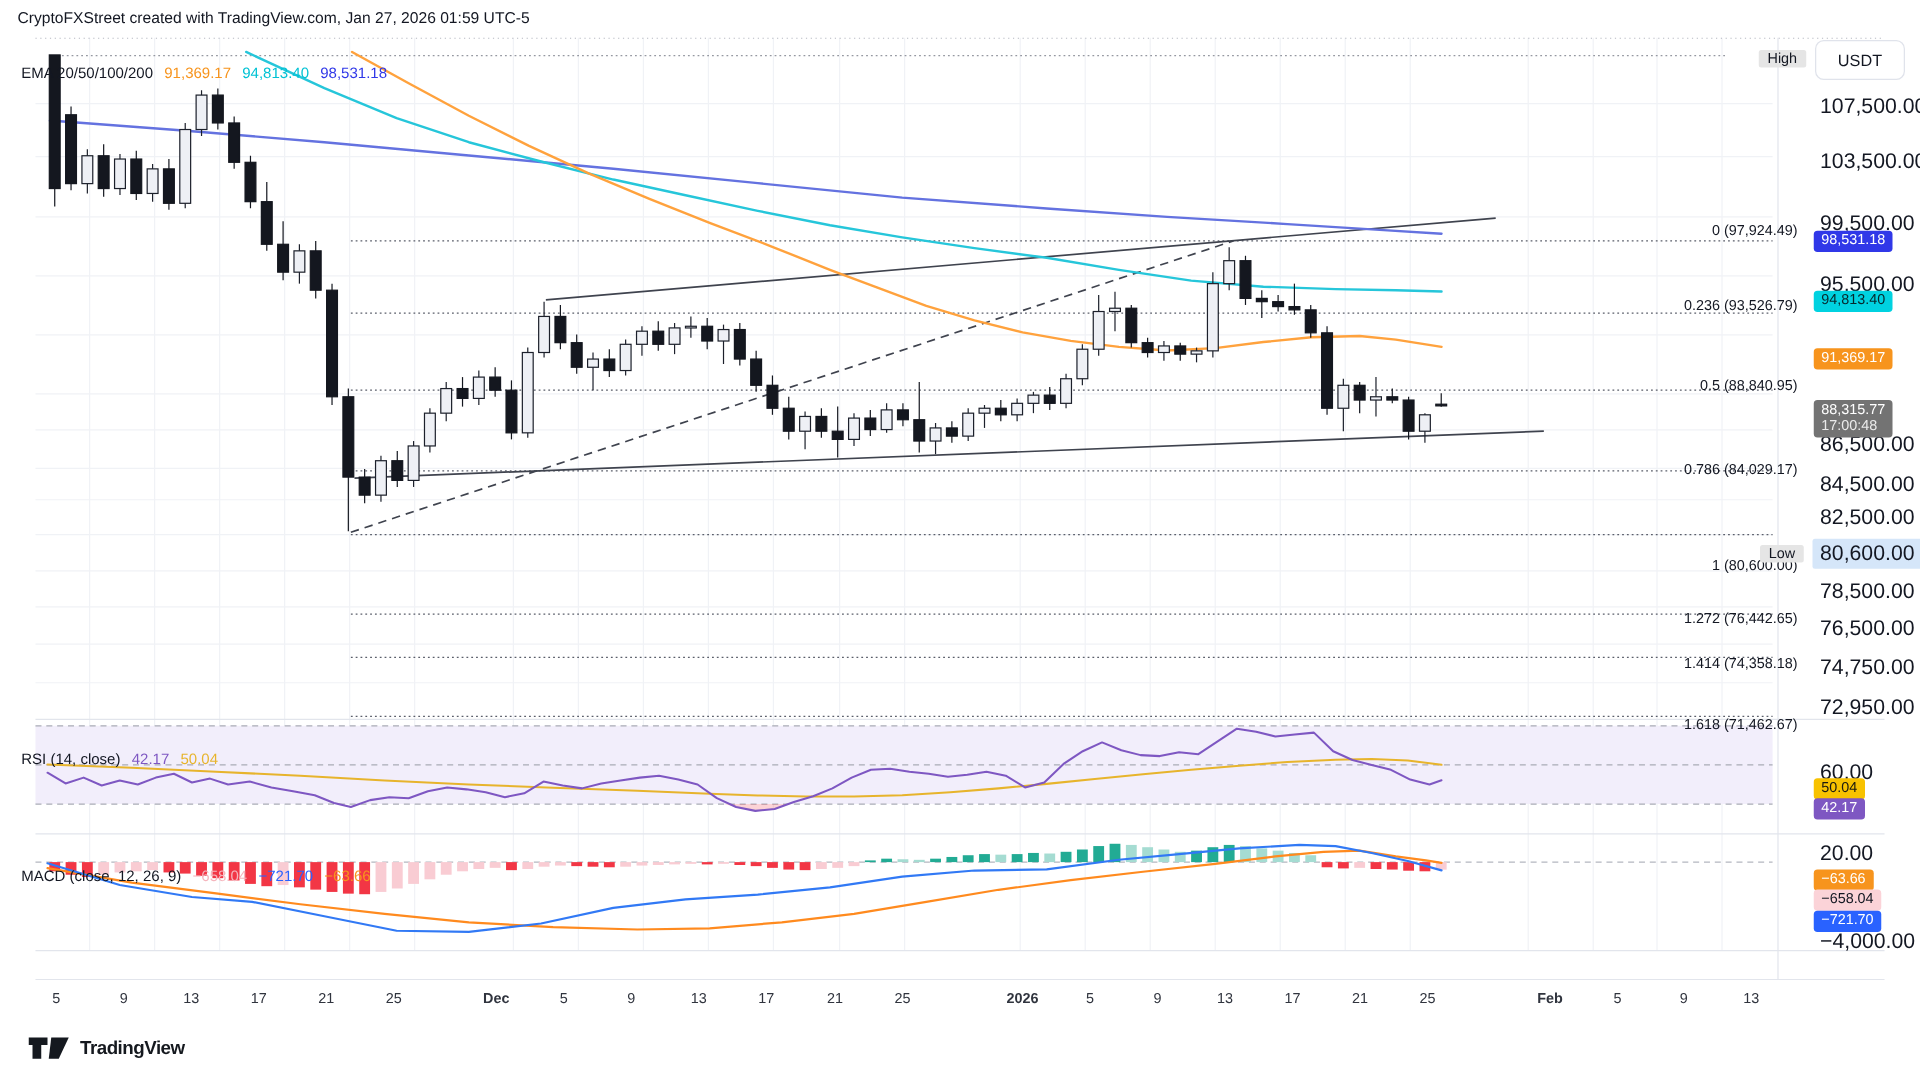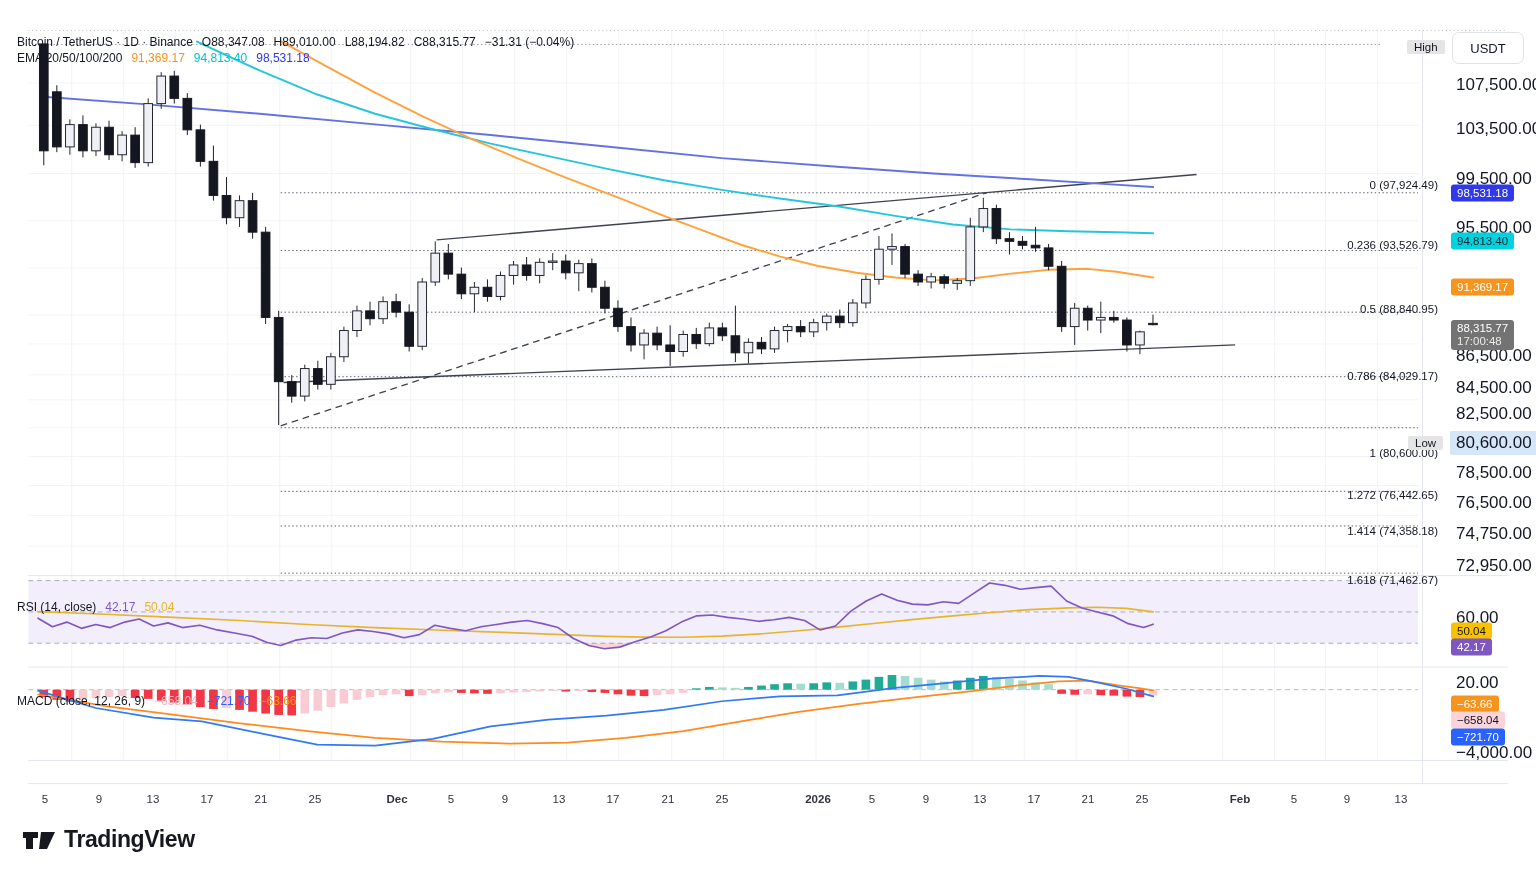--- a/index.html
+++ b/index.html
@@ -14,27 +14,28 @@
   .badge{position:absolute;left:1451px;font-size:11.5px;padding:2px 6px;border-radius:3px;color:#fff;
          transform:translateY(-50%);white-space:nowrap;z-index:6;line-height:13px;}
   .fiblabel{position:absolute;right:98px;font-size:11.5px;color:#131722;transform:translateY(-50%);white-space:nowrap;z-index:4;}
   .tick{position:absolute;top:799px;font-size:11.5px;color:#30343e;transform:translate(-50%,-50%);z-index:4;}
   .tick.b{font-weight:700;}
   .chip{position:absolute;font-size:11.5px;background:#e5e5e5;color:#131722;padding:1px 7px;border-radius:2px;
         transform:translateY(-50%);z-index:6;}
   #usdtbtn{position:absolute;left:1452px;top:32px;width:70px;height:30px;border:1px solid #e0e3eb;border-radius:7px;
         background:#fff;font-size:13px;font-weight:500;color:#131722;display:flex;align-items:center;justify-content:center;z-index:7;}
   #logo{position:absolute;left:22px;top:826px;display:flex;align-items:center;gap:8px;z-index:5;}
-  #logo .word{font-size:23px;font-weight:800;letter-spacing:-0.4px;color:#15191f;}
+  #logo .word{font-size:15px;font-weight:800;letter-spacing:-0.4px;color:#15191f;}
   .axiscol{position:absolute;left:1448px;top:30px;width:88px;height:782px;z-index:2;}
 </style>
 </head>
 <body>
 
 <div id="stage">
+  <div class="hdr">CryptoFXStreet created with TradingView.com, Jan 27, 2026 01:59 UTC-5</div>
 
   <svg id="plot" width="1536" height="782" viewBox="0 30 1536 812">
       <line x1="45" y1="30" x2="45" y2="788" stroke="#f0f2f6" stroke-width="1"></line>
       <line x1="99" y1="30" x2="99" y2="788" stroke="#f0f2f6" stroke-width="1"></line>
       <line x1="153" y1="30" x2="153" y2="788" stroke="#f0f2f6" stroke-width="1"></line>
       <line x1="207" y1="30" x2="207" y2="788" stroke="#f0f2f6" stroke-width="1"></line>
       <line x1="261" y1="30" x2="261" y2="788" stroke="#f0f2f6" stroke-width="1"></line>
       <line x1="315" y1="30" x2="315" y2="788" stroke="#f0f2f6" stroke-width="1"></line>
       <line x1="397" y1="30" x2="397" y2="788" stroke="#f0f2f6" stroke-width="1"></line>
       <line x1="451" y1="30" x2="451" y2="788" stroke="#f0f2f6" stroke-width="1"></line>
@@ -356,28 +357,20 @@
       <polyline points="10,720 80,732 150,741 220,750 290,758 360,765 430,769 500,771 560,770 620,765 680,758 740,748 800,738 860,730 920,723 980,716.4285714285714 1030,710.2380952380952 1070,706.4285714285714 1100,705.4761904761905 1130,710.2380952380952 1155,713.5714285714286 1168,715.6062857142857" fill="none" stroke="#ff8a1e" stroke-width="1.8" stroke-linejoin="round" stroke-linecap="round"></polyline>
       <polyline points="10,716 70,734 130,744 180,748 240,760 300,772 360,773 420,766 480,753 540,746 600,742 660,736 720,727 780,722 840,721 900,713 950,708.3333333333334 1000,703.5714285714286 1050,700.7142857142857 1080,701.6666666666666 1110,707.3809523809524 1140,714.047619047619 1168,721.8733333333333" fill="none" stroke="#3179f5" stroke-width="1.8" stroke-linejoin="round" stroke-linecap="round"></polyline>
       <line x1="0" y1="30.5" x2="1536" y2="30.5" stroke="#b6b9c2" stroke-width="1" stroke-dasharray="1 3"></line>
       <line x1="0" y1="596.5" x2="1536" y2="596.5" stroke="#e2e5ec" stroke-width="1"></line>
       <line x1="0" y1="691.5" x2="1536" y2="691.5" stroke="#e2e5ec" stroke-width="1"></line>
       <line x1="0" y1="788.5" x2="1536" y2="788.5" stroke="#e2e5ec" stroke-width="1"></line>
       <line x1="0" y1="812.5" x2="1536" y2="812.5" stroke="#e2e5ec" stroke-width="1"></line>
       <line x1="1447.5" y1="30" x2="1447.5" y2="812" stroke="#e2e5ec" stroke-width="1"></line>
     </svg>
 
-  <div class="legend" style="top:35px" id="legend1">
-      <span>Bitcoin / TetherUS · 1D · Binance</span>
-      <span>O88,347.08</span>
-      <span>H89,010.00</span>
-      <span>L88,194.82</span>
-      <span>C88,315.77</span>
-      <span>−31.31 (−0.04%)</span>
-    </div>
   <div class="legend" style="top:51px" id="legend2">
       <span>EMA 20/50/100/200</span>
       <span style="color: rgb(247, 148, 29);">91,369.17</span>
       <span style="color: rgb(0, 194, 212);">94,813.40</span>
       <span style="color: rgb(48, 56, 232);">98,531.18</span>
     </div>
   <div class="legend" style="top:600px" id="legend3">
       <span>RSI (14, close)</span>
       <span style="color: rgb(126, 87, 194);">42.17</span>
       <span style="color: rgb(231, 180, 44);">50.04</span>

